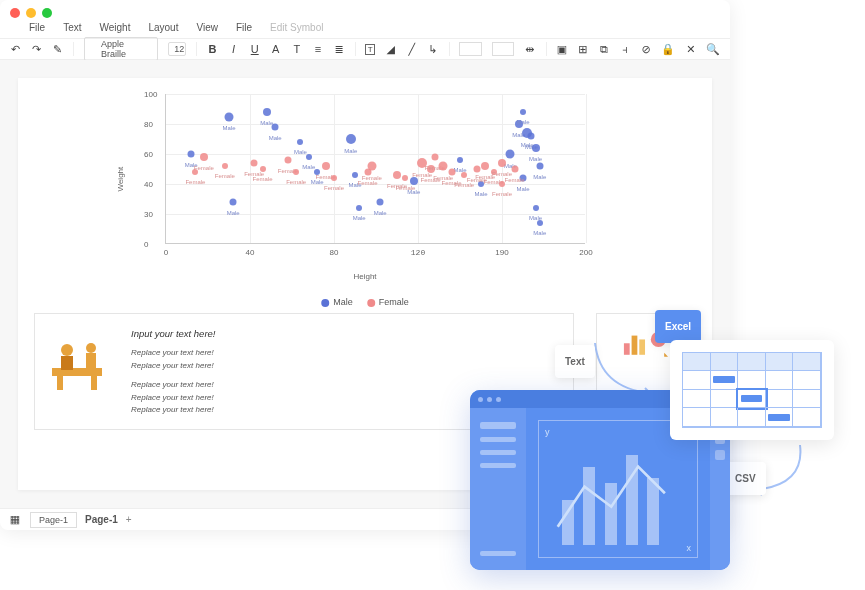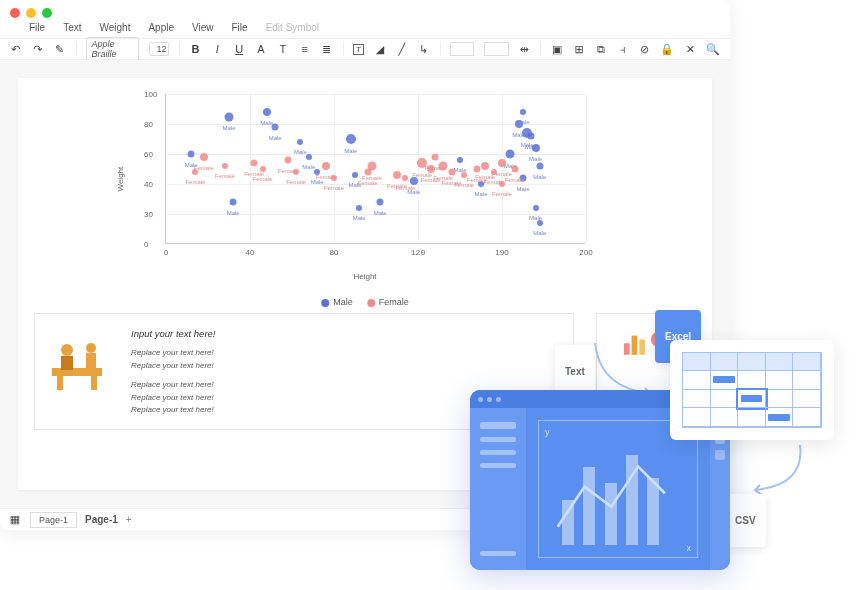--- a/index.html
+++ b/index.html
@@ -7,21 +7,21 @@
   .app-window { position: absolute; left: 0; top: 0; width: 730px; height: 530px; background: #fff; border-radius: 8px; box-shadow: 0 2px 20px rgba(0,0,0,0.08); }
   .traffic-lights { position: absolute; top: 8px; left: 10px; display: flex; gap: 6px; }
   .tl { width: 10px; height: 10px; border-radius: 50%; }
   .tl-r { background: #ff5f56; } .tl-y { background: #ffbd2e; } .tl-g { background: #27c93f; }
   .menubar { position: absolute; top: 22px; left: 10px; display: flex; gap: 18px; font-size: 10px; color: #555; margin-left: 19px; }
   .menubar span { cursor: pointer; }
   .menubar span.grey { color: #bbb; }
   .toolbar { position: absolute; top: 38px; left: 0; right: 0; height: 22px; border-top: 1px solid #eee; border-bottom: 1px solid #eee; display: flex; align-items: center; padding: 0 10px; gap: 10px; }
   .tb-btn { width: 14px; height: 14px; display: flex; align-items: center; justify-content: center; color: #444; font-size: 11px; cursor: pointer; }
   .tb-sep { width: 1px; height: 14px; background: #eee; }
-  .tb-select { font-size: 9px; border: 1px solid #ddd; padding: 1px 4px; color: #555; border-radius: 2px; font-style: italic; }
+  .tb-select { font-size: 9px; border: 1px solid #ddd; padding: 1px 16px; color: #555; border-radius: 2px; }
   .tb-num { font-size: 9px; border: 1px solid #ddd; width: 22px; text-align: right; padding: 1px; color: #555; border-radius: 2px; }
   .tb-input { border: 1px solid #ddd; width: 28px; height: 14px; }
   .canvas { position: absolute; top: 60px; left: 0; right: 0; bottom: 22px; background: #f7f7f7; padding: 18px; }
   .doc { background: #fff; width: 100%; height: 100%; box-shadow: 0 1px 4px rgba(0,0,0,0.06); padding: 16px; position: relative; }
   .chart-wrap { width: 460px; height: 185px; margin: 0 auto; position: relative; }
   .chart-ylabel { position: absolute; left: -10px; top: 50%; transform: rotate(-90deg) translateY(-50%); transform-origin: left center; font-size: 8px; color: #666; }
   .chart-xlabel { position: absolute; bottom: -2px; left: 50%; transform: translateX(-50%); font-size: 8px; color: #666; }
   .chart-plot { position: absolute; left: 30px; top: 0; width: 420px; height: 150px; border-left: 1px solid #ccc; border-bottom: 1px solid #ccc; }
   .grid-h { position: absolute; left: 0; right: 0; height: 1px; background: #eee; }
   .grid-v { position: absolute; top: 0; bottom: 0; width: 1px; background: #eee; }
@@ -55,40 +55,40 @@
   .dash-chart { width: 100%; height: 100%; border: 1px solid #9cbaf5; position: relative; }
   .dash-chart-inner { position: absolute; inset: 12px; }
   .dash-bar { position: absolute; bottom: 0; width: 12px; background: #a5c2f7; }
   .dash-right { width: 20px; background: #6b9af2; border-radius: 0 0 10px 0; display: flex; flex-direction: column; gap: 6px; padding: 10px 5px; }
   .dash-right div { height: 10px; background: #9cbaf5; border-radius: 2px; }
   .excel-card { position: absolute; left: 210px; top: 50px; width: 164px; height: 100px; background: #fff; border-radius: 6px; box-shadow: 0 4px 20px rgba(0,0,0,0.1); padding: 12px; }
   .sheet { width: 100%; height: 100%; border: 1px solid #a5c2f7; display: grid; grid-template-columns: repeat(5,1fr); grid-template-rows: 18px repeat(3,1fr); }
   .sheet div { border-right: 1px solid #a5c2f7; border-bottom: 1px solid #a5c2f7; display:flex; align-items:center; justify-content:center;}
   .sheet .hdr-row { background: #dce8fb; }
   .cell-fill { background: #5a8ff0; width: 80%; height: 40%; border-radius: 1px; }
-  .pill { position: absolute; background: #fff; border-radius: 4px; box-shadow: 0 2px 10px rgba(0,0,0,0.1); padding: 21px 10px; font-size: 10px; color: #666; font-weight: 600; }
+  .pill { position: absolute; background: #fff; border-radius: 4px; box-shadow: 0 2px 10px rgba(0,0,0,0.1); padding: 11px 10px; font-size: 10px; color: #666; font-weight: 600; }
   .pill.excel { background: #5a8ff0; color: #fff; left: 195px; top: 20px; }
   .pill.text { left: 95px; top: 55px; }
-  .pill.csv { left: 265px; top: 204px; }
+  .pill.csv { left: 265px; top: 172px; }
   .curve { position: absolute; stroke: #a5c2f7; stroke-width: 2; fill: none; }
 </style>
 </head>
 <body>
 
 <div class="app-window">
   <div class="traffic-lights">
     <div class="tl tl-r"></div>
     <div class="tl tl-y"></div>
     <div class="tl tl-g"></div>
   </div>
   <div class="menubar" id="menubar">
       <span>File</span>
       <span>Text</span>
       <span>Weight</span>
-      <span>Apple</span>
+      <span>Layout</span>
       <span>View</span>
       <span>File</span>
       <span class="grey">Edit Symbol</span>
     </div>
   <div class="toolbar">
     <span class="tb-btn">↶</span>
     <span class="tb-btn">↷</span>
     <span class="tb-btn">✎</span>
     <div class="tb-sep"></div>
     <span class="tb-select">Apple Braille</span>

